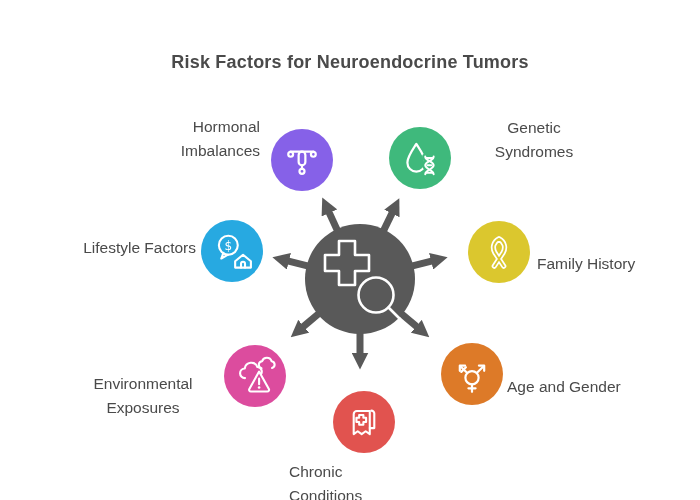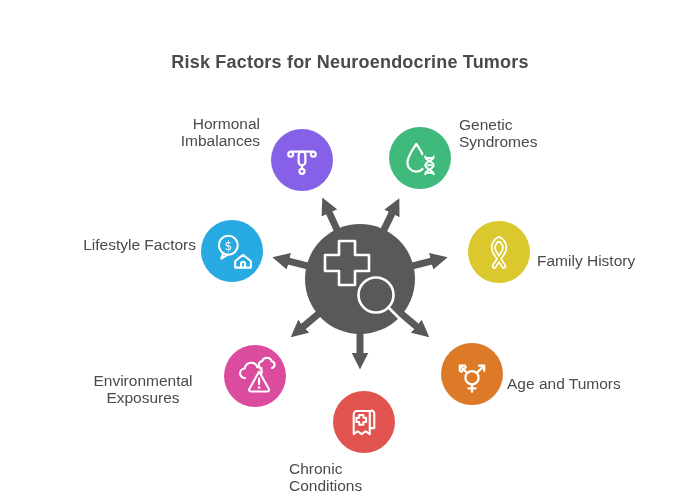--- a/index.html
+++ b/index.html
@@ -10,24 +10,24 @@
   .node{position:absolute;width:62px;height:62px;border-radius:50%;
         display:flex;align-items:center;justify-content:center;}
   .node svg{width:42px;height:42px;display:block;}
   .node--hormonal{left:271px;top:121px;}
   .node--genetic{left:389px;top:119px;}
   .node--lifestyle{left:201px;top:212px;}
   .node--family{left:468px;top:213px;}
   .node--environmental{left:224px;top:337px;}
   .node--age{left:441px;top:335px;}
   .node--chronic{left:333px;top:383px;}
-  .lbl{position:absolute;font-size:15.5px;line-height:17px;color:#4a4a4a;
+  .lbl{position:absolute;font-size:15.5px;line-height:24px;color:#4a4a4a;
        white-space:pre-line;width:150px;}
   .lbl--hormonal{left:110px;top:107px;text-align:right;}
-  .lbl--genetic{left:459px;top:108px;text-align:left;}
+  .lbl--genetic{left:459px;top:108px;text-align:center;}
   .lbl--lifestyle{left:46px;top:228px;text-align:right;}
   .lbl--family{left:537px;top:244px;text-align:left;}
   .lbl--environmental{left:68px;top:364px;text-align:center;}
   .lbl--age{left:507px;top:367px;text-align:left;}
   .lbl--chronic{left:289px;top:452px;text-align:left;}
   .hub{position:absolute;left:255px;top:166px;}
 </style>
 </head>
 <body>
 
@@ -134,21 +134,21 @@
         <line x1="20" y1="29.8" x2="20" y2="37"></line>
         <line x1="16.6" y1="33.6" x2="23.4" y2="33.6"></line>
         <line x1="24.5" y1="19.1" x2="31.3" y2="12.3"></line>
         <path d="M26.6,12 H31.6 V17"></path>
         <line x1="15.5" y1="19.1" x2="8.7" y2="12.3"></line>
         <path d="M8.4,17 V12 H13.4"></path>
         <line x1="14.2" y1="13.6" x2="9.8" y2="18"></line>
       </g>
     </svg>
   </div>
-  <div class="lbl lbl--age">Age and Tumors</div>
+  <div class="lbl lbl--age">Age and Gender</div>
 
   <div class="node node--chronic" style="background: rgb(225, 83, 79);">
     <svg viewBox="0 0 40 40" fill="none">
       <g stroke="#fff" stroke-width="2" stroke-linejoin="round" stroke-linecap="round">
         <path d="M25.5,25.8 H29.8 V12 a2.8,2.8 0 0 0 -2.8,-2.8"></path>
         <path d="M25.5,9.5 H13.2 a3,3 0 0 0 -3,3 V31.5 l3.8,-2.7 3.8,2.7 3.8,-2.7 3.9,2.7 z"></path>
         <path d="M15.4,13.4 h4 v2.6 h2.6 v4 h-2.6 v2.6 h-4 v-2.6 h-2.6 v-4 h2.6 z"></path>
       </g>
     </svg>
   </div>

